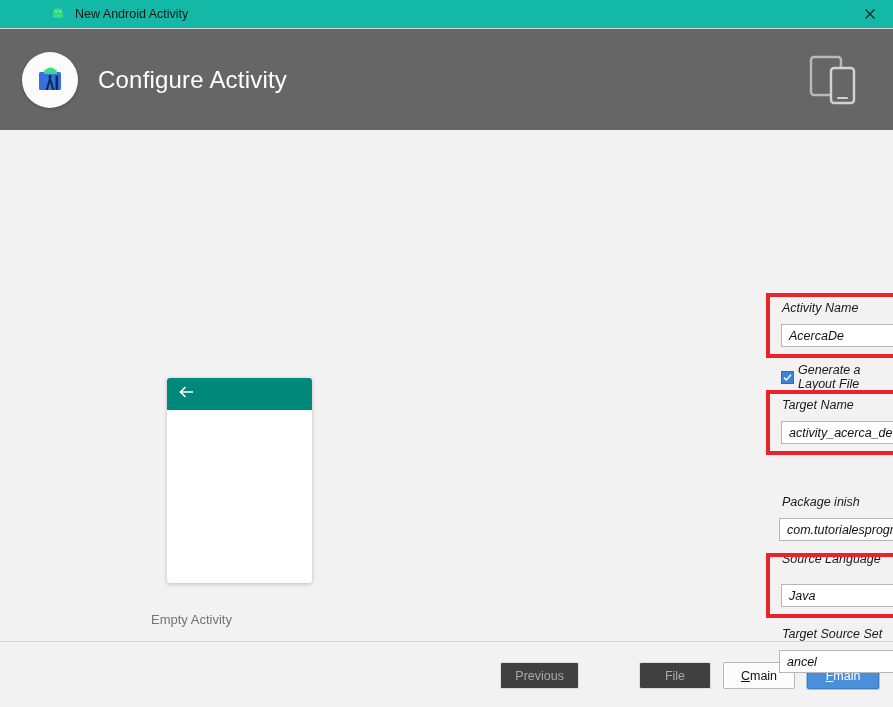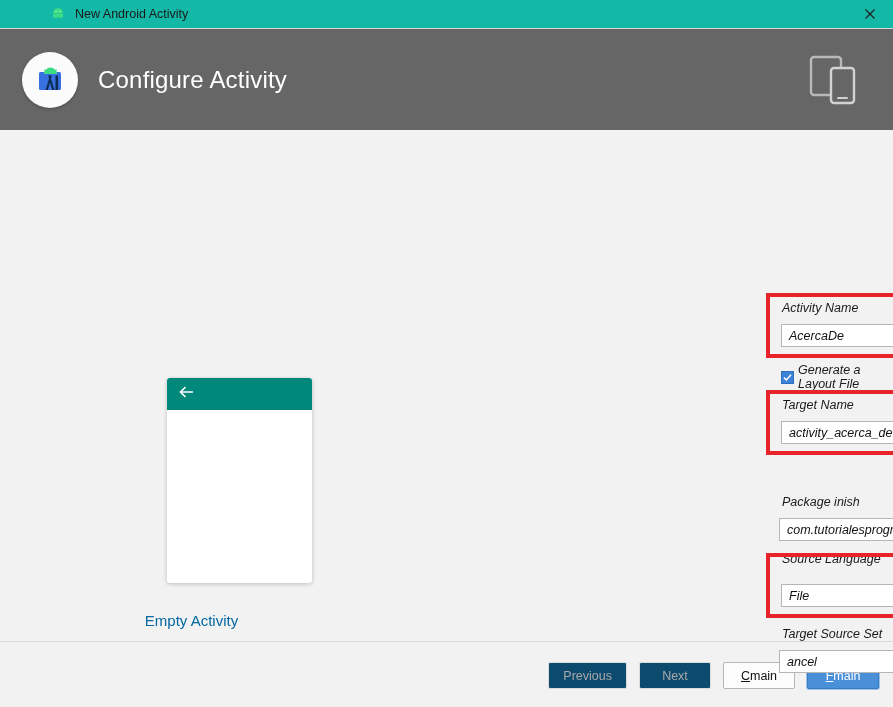--- a/index.html
+++ b/index.html
@@ -120,22 +120,22 @@
   .preview-back {
     margin-left: 12px;
     display: block;
   }
   .preview-name {
     position: absolute;
     top: 482px;
     left: 0;
     width: 383px;
     text-align: center;
-    font-size: 15px;
-    color: #0369a1;
+    font-size: 13px;
+    color: #737373;
   }
 
   
   .form-col {
     position: absolute;
     left: 383px;
     top: 0;
     right: 0;
     height: 100%;
     font-style: italic;
@@ -244,21 +244,22 @@
     justify-content: center;
     background: #fcfcfc;
     border: 1px solid #b7b7b7;
     color: #111111;
     cursor: default;
     white-space: nowrap;
   }
   .btn.disabled {
     color: #a8a8a8;
     border-color: #dcdcdc;
-    background: #0c4a6e;
+    background: #404040;
+    margin-left: 48px;
   }
   .btn.primary {
     background: #4a90d9;
     border: 1px solid #3b7cc0;
     color: #ffffff;
     box-shadow: 0 0 0 1px #9dc4ea;
   }
   .mn { text-decoration: underline; }
 </style>
 </head>
@@ -342,39 +343,39 @@
 
 
     <div class="field-label p-package-label">Package inish</div>
     <div class="combo p-package-combo">
       <span>com.tutorialesprogramacionya.proyecto010</span>
 
     </div>
 
     <div class="field-label p-lang-label">Source Language</div>
     <div class="combo p-lang-combo">
-      <span>File</span>
+      <span>Java</span>
 
     </div>
 
     <div class="field-label p-tss-label">Target Source Set</div>
     <div class="combo p-tss-combo">
       <span>ancel</span>
 
     </div>
 
     <div class="annot a-activity"></div>
     <div class="annot a-layout"></div>
     <div class="annot a-lang"></div>
   </div>
 </div>
 
 <div class="footer">
   <div class="btn disabled">Previous</div>
-  <div class="btn disabled">Next</div>
+  <div class="btn disabled">File</div>
   <div class="btn">
     <span class="mn">C</span>
       <span>main</span>
   </div>
   <div class="btn primary">
     <span class="mn">F</span>
       <span>main</span>
   </div>
 </div>
 

